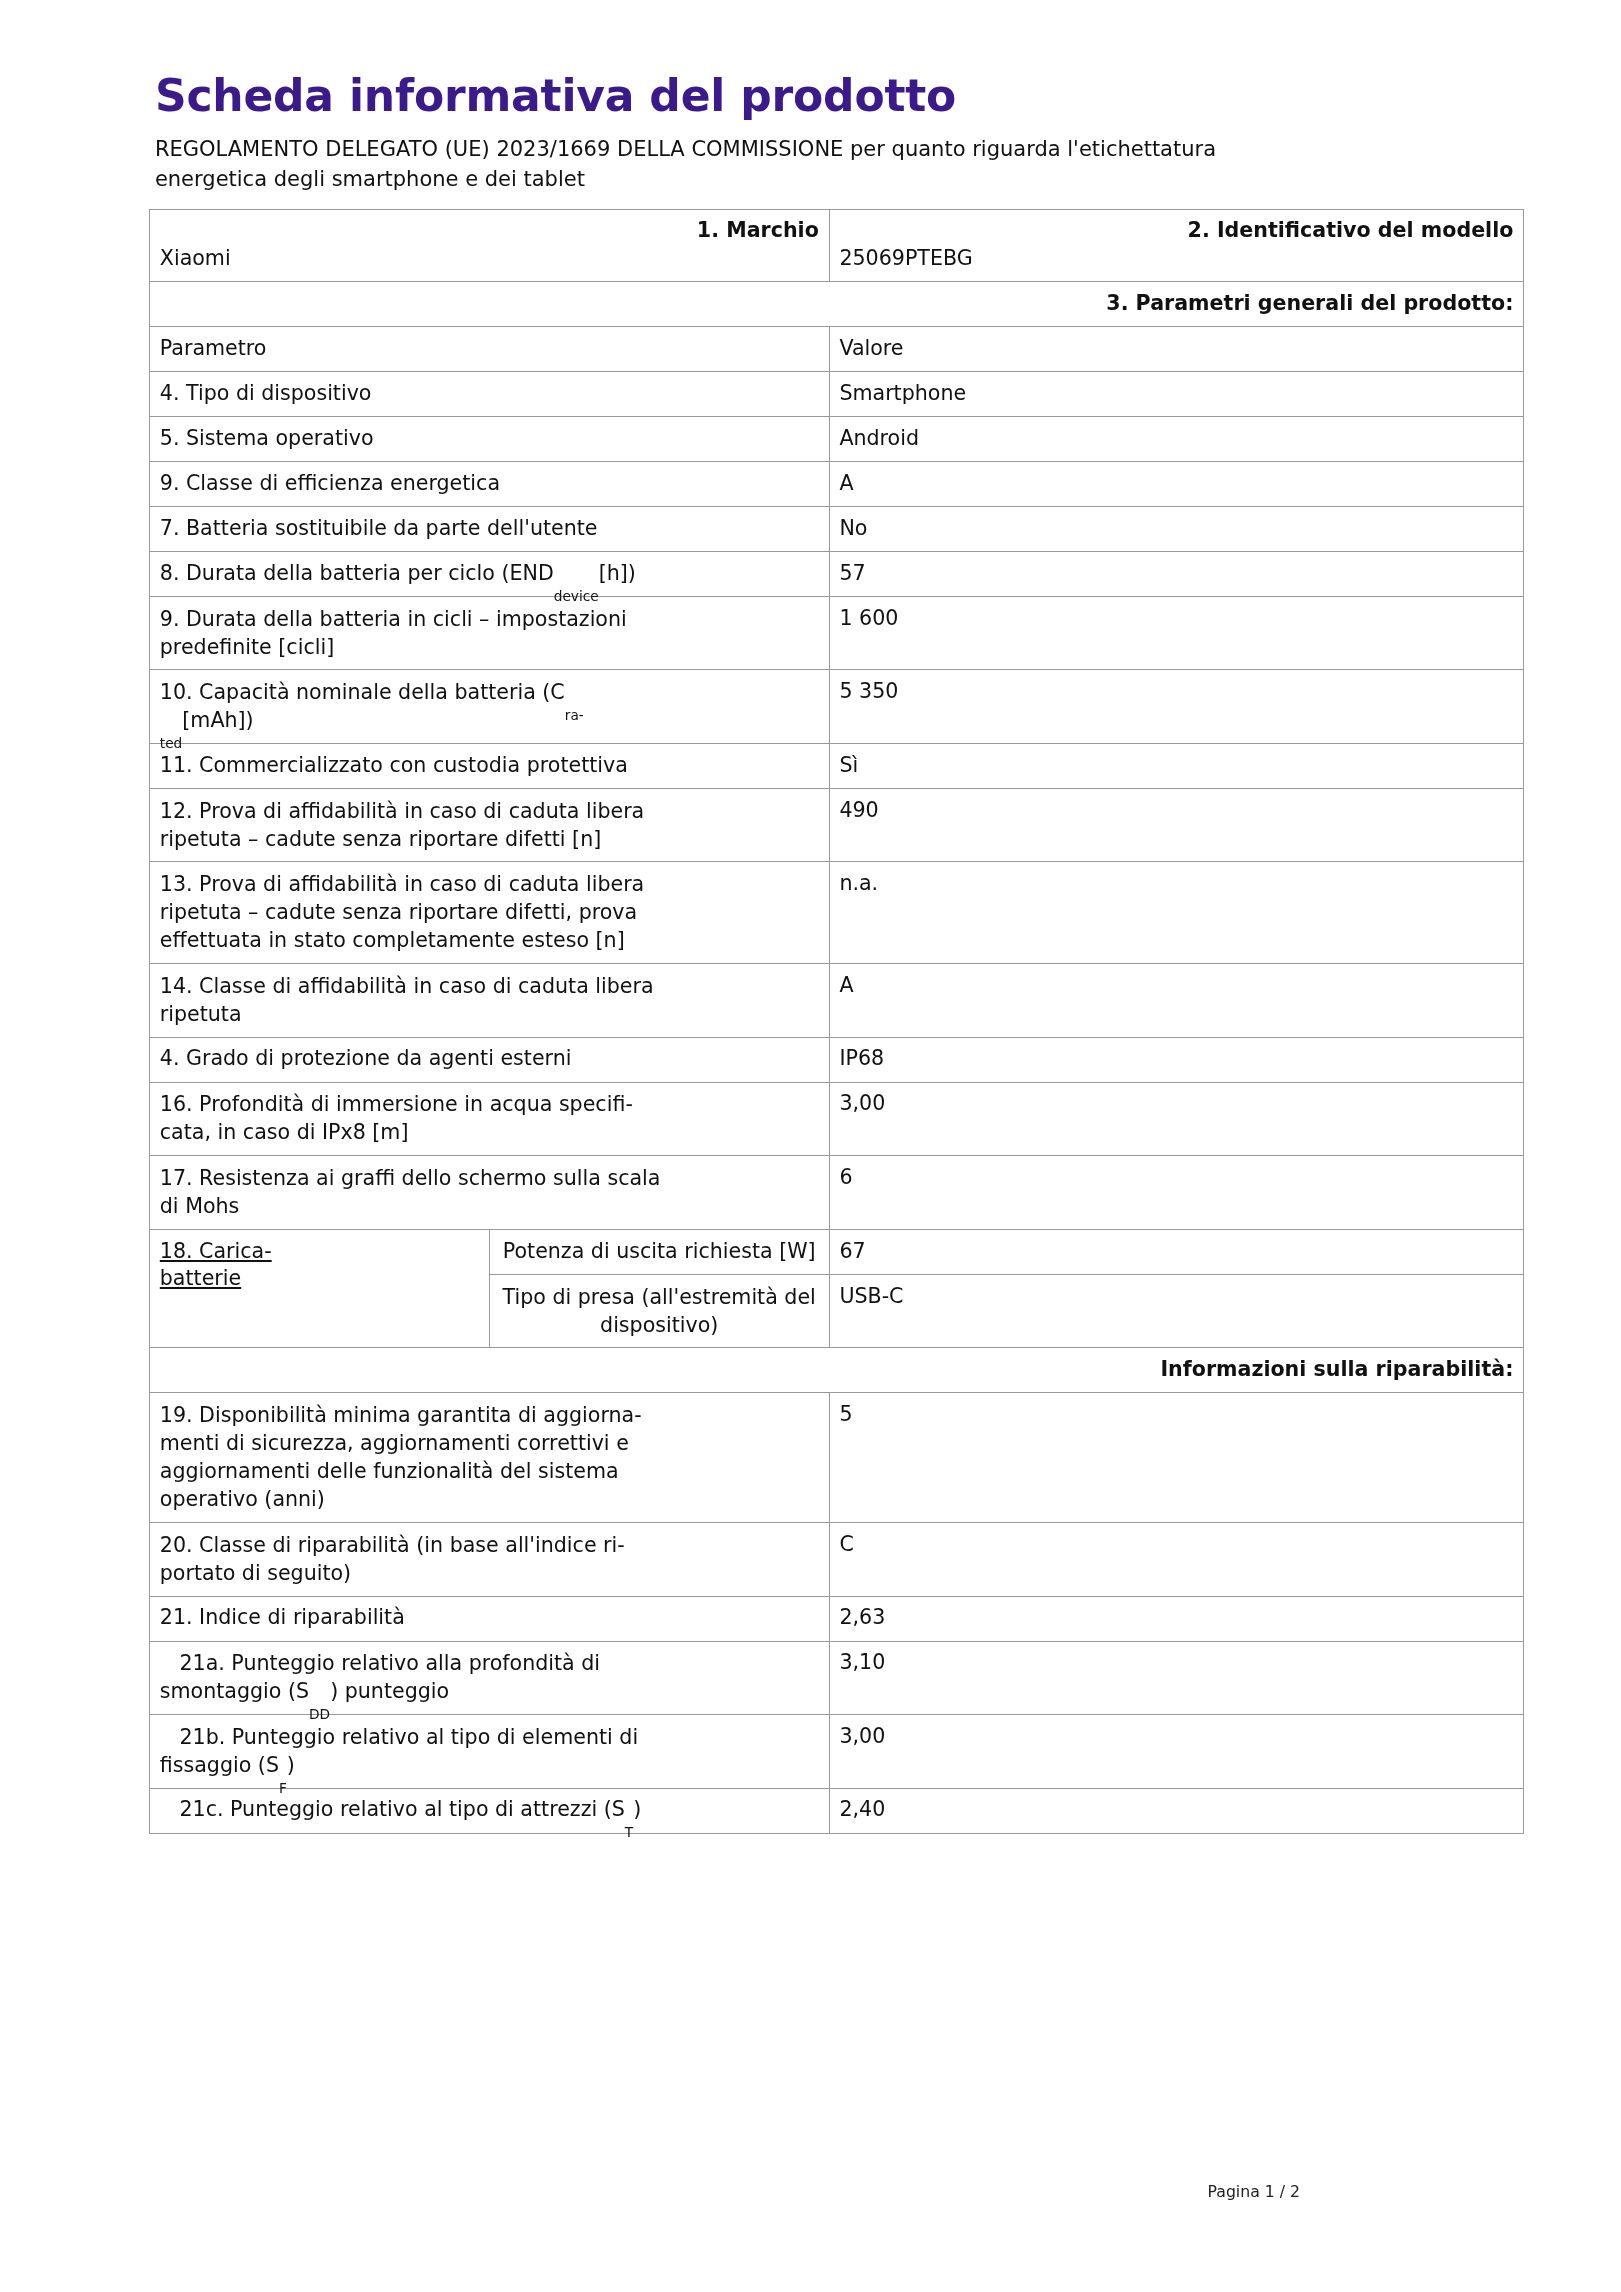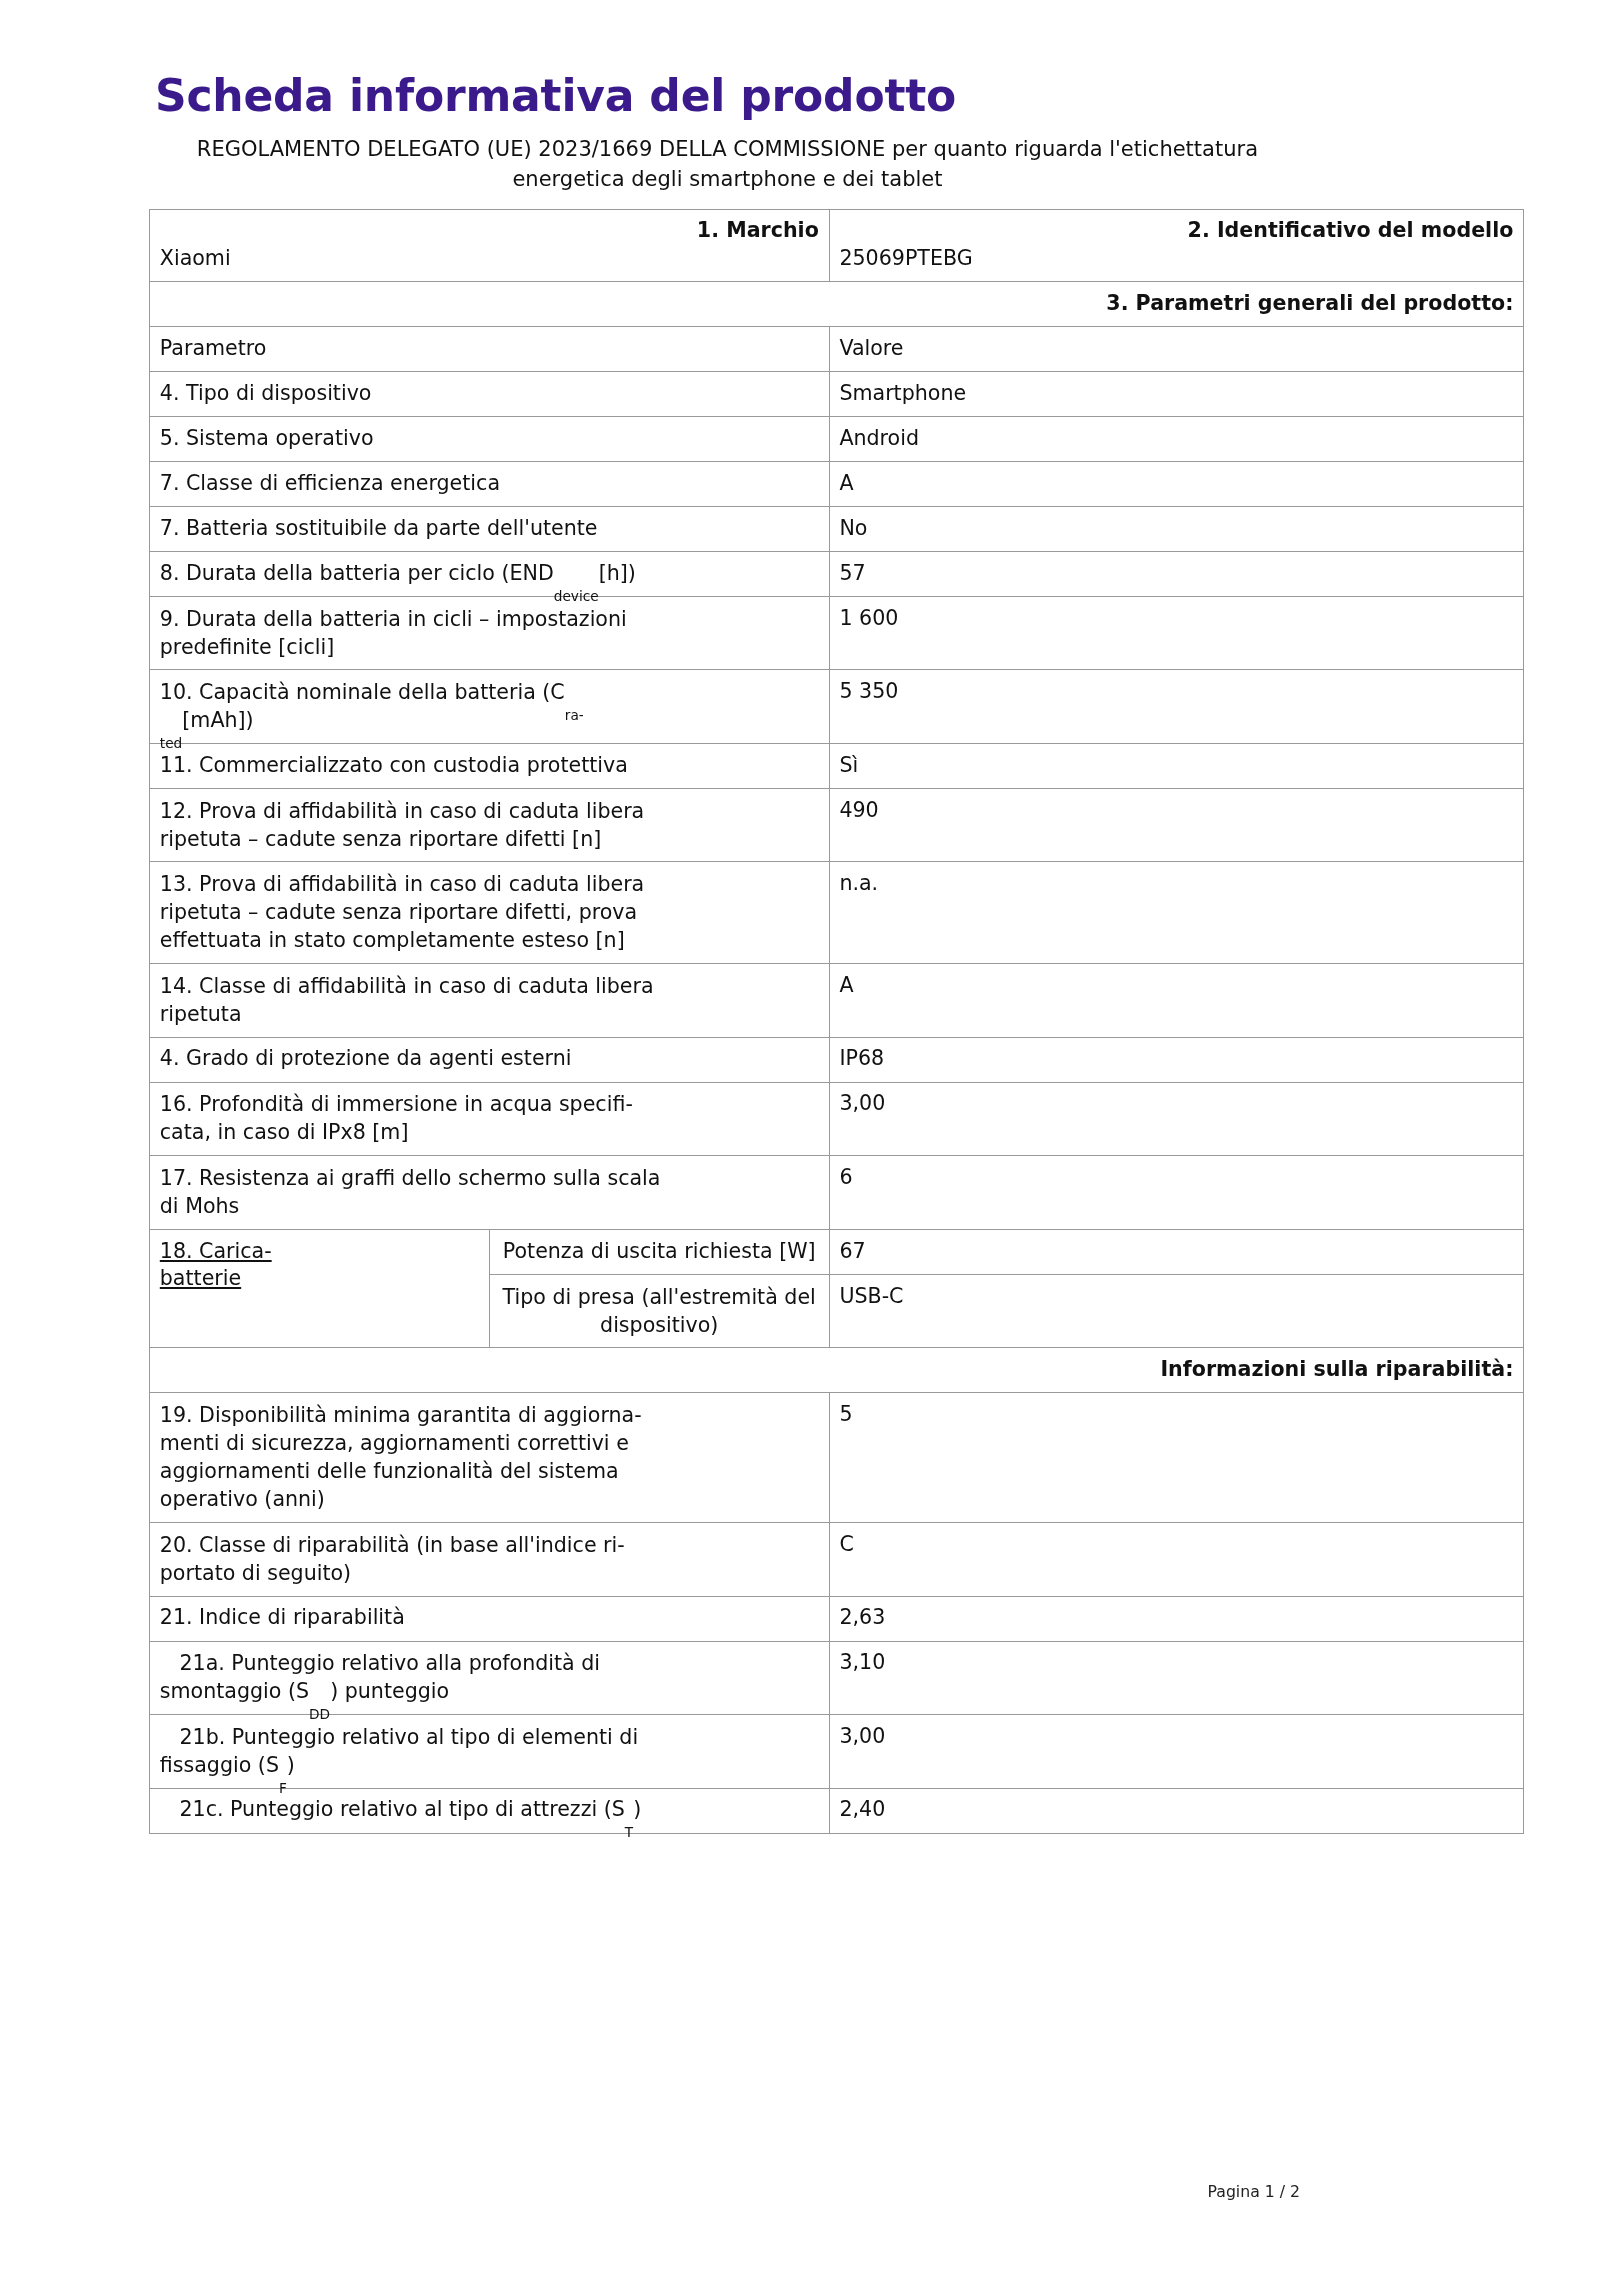--- a/index.html
+++ b/index.html
@@ -30,21 +30,20 @@
     margin: 0 0 13.7px 0;
     padding-left: 5.9px;
   }
   .doc-subtitle {
     font-size: 21px;
     line-height: 1.42;
     color: #111111;
     margin: 0 0 13.7px 0;
     padding-left: 5.9px;
     max-width: 1166px;
-    text-align: center;
   }
   table.spec {
     border-collapse: collapse;
     width: 1333px;
     table-layout: fixed;
     font-size: 20.6px;
     line-height: 1.33;
   }
   table.spec td {
     border: 1px solid #9a9a9a;
@@ -107,21 +106,21 @@
 
       <tr>
         <td class="lbl" colspan="2">4. Tipo di dispositivo</td>
         <td class="val">Smartphone</td>
       </tr>
       <tr>
         <td class="lbl" colspan="2">5. Sistema operativo</td>
         <td class="val">Android</td>
       </tr>
       <tr>
-        <td class="lbl" colspan="2">7. Classe di efficienza energetica</td>
+        <td class="lbl" colspan="2">9. Classe di efficienza energetica</td>
         <td class="val">A</td>
       </tr>
       <tr>
         <td class="lbl" colspan="2">7. Batteria sostituibile da parte dell'utente</td>
         <td class="val">No</td>
       </tr>
 
       <tr>
         <td class="lbl" colspan="2">8. Durata della batteria per ciclo (END<sub>device</sub>[h])</td>
         <td class="val">57</td>

